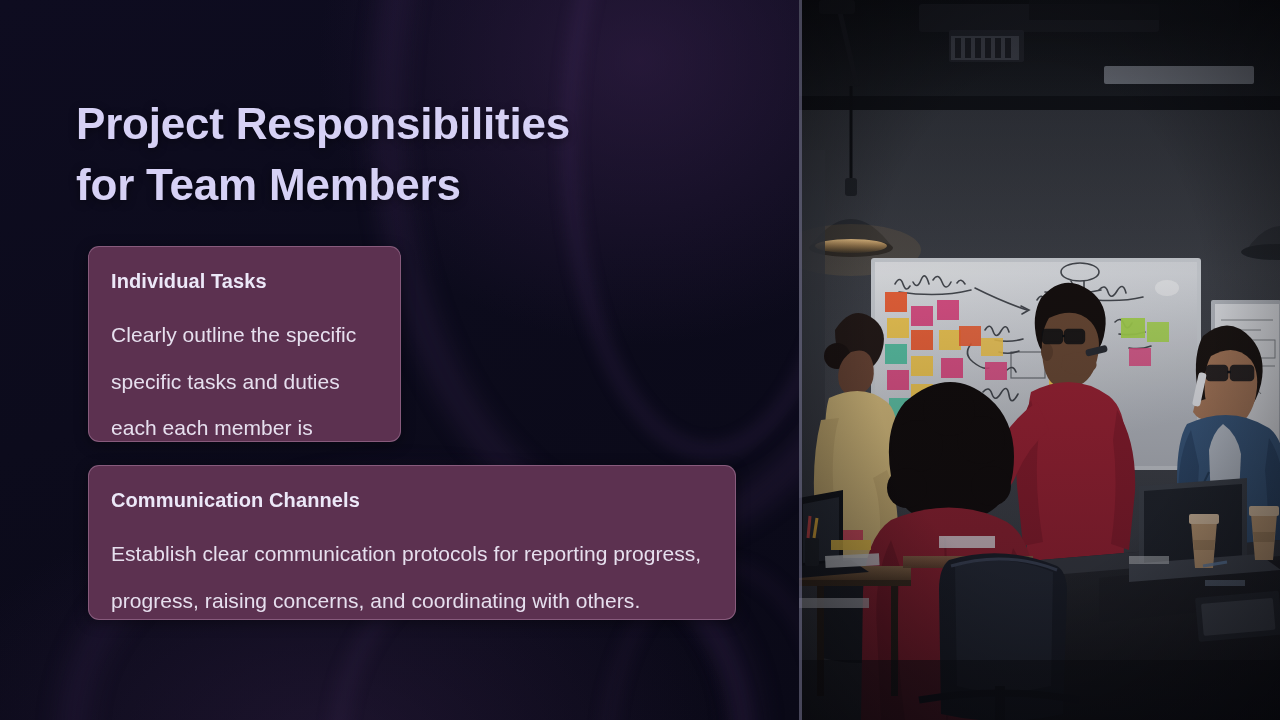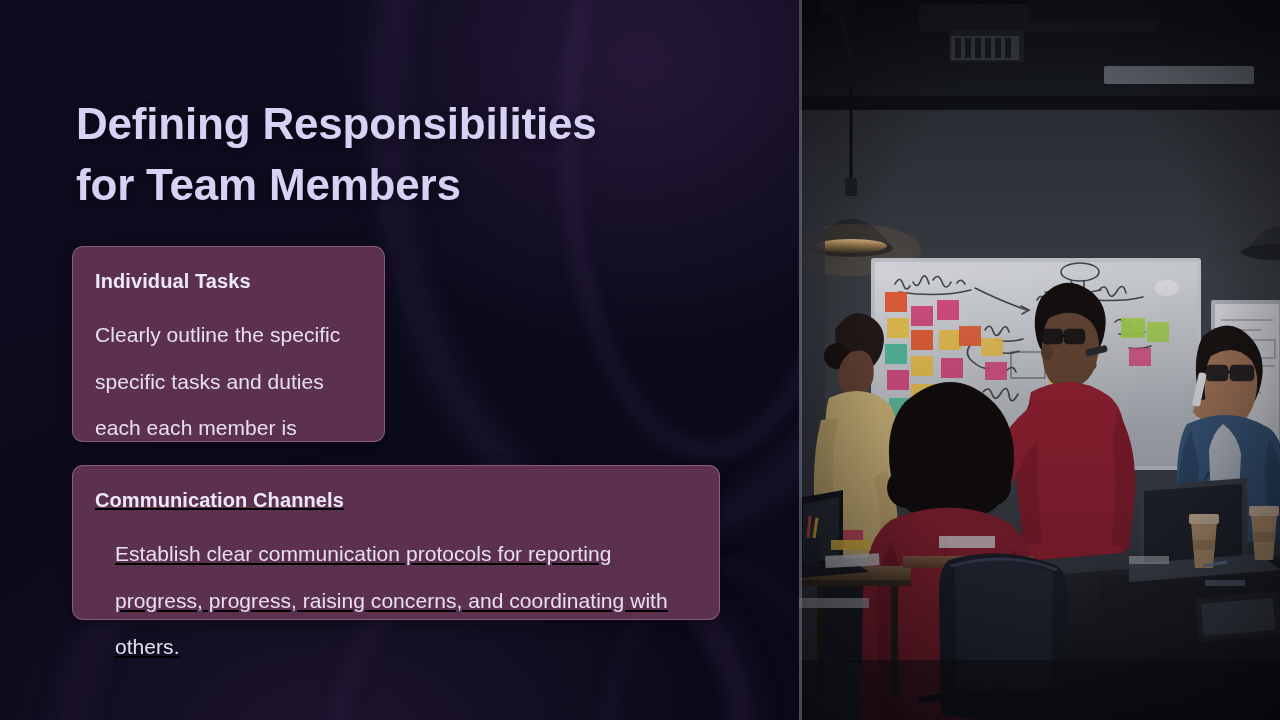--- a/index.html
+++ b/index.html
@@ -45,47 +45,47 @@
     font-size:44px;
     font-weight:700;
     line-height:1.39;
     letter-spacing:-0.2px;
     color:#d6d1f5;
     text-shadow:0 2px 10px rgba(0,0,0,0.45);
     white-space:pre-line;
   }
 
   
-  .cards { position:absolute; left:72px; top:246px; width:748px; }
+  .cards { position:absolute; left:88px; top:246px; width:748px; }
   .card-row { display:flex; gap:22px; }
   .card {
     position:relative;
     background:#5c3150;
     border:1px solid rgba(196,150,186,0.42);
     border-radius:11px;
     box-shadow:0 3px 14px rgba(0,0,0,0.38);
     padding:22px 22px 0 22px;
   }
   .card.half { width:313px; height:196px; }
-  .card.full { width:648px; height:155px; margin-top:23px;text-decoration:underline; }
+  .card.full { width:648px; height:155px; margin-top:23px; }
   .card-title {
     font-size:20px;
     font-weight:700;
     color:#ece8f8;
     letter-spacing:0.1px;
     line-height:1.2;
     margin-bottom:19px;
   }
   .card-body {
     font-size:21px;
     line-height:2.22;
     color:#e6dfee;
     letter-spacing:0.05px;
   }
-  .card.full .card-body { line-height:2.22;margin-left:20px; }
+  .card.full .card-body { line-height:2.22; }
   
   .card .card-body { overflow:visible; }
 
   
   .photo {
     position:absolute; left:799px; top:0;
     width:481px; height:720px;
     overflow:hidden;
     background:#1b1d22;
   }
@@ -107,21 +107,21 @@
 <div class="slide">
 
   <div class="left-panel">
     <div class="arc a1"></div>
     <div class="arc a2"></div>
     <div class="arc a3"></div>
     <div class="arc a4"></div>
     <div class="arc a5"></div>
   </div>
 
-  <h1 class="title">Defining Responsibilities
+  <h1 class="title">Project Responsibilities
 for Team Members</h1>
 
   <div class="cards">
     <div class="card-row">
 
       <div class="card half">
         <div class="card-title">Individual Tasks</div>
         <div class="card-body">Clearly outline the specific specific tasks and duties each each member is accountable accountable for.</div>
       </div>
 

